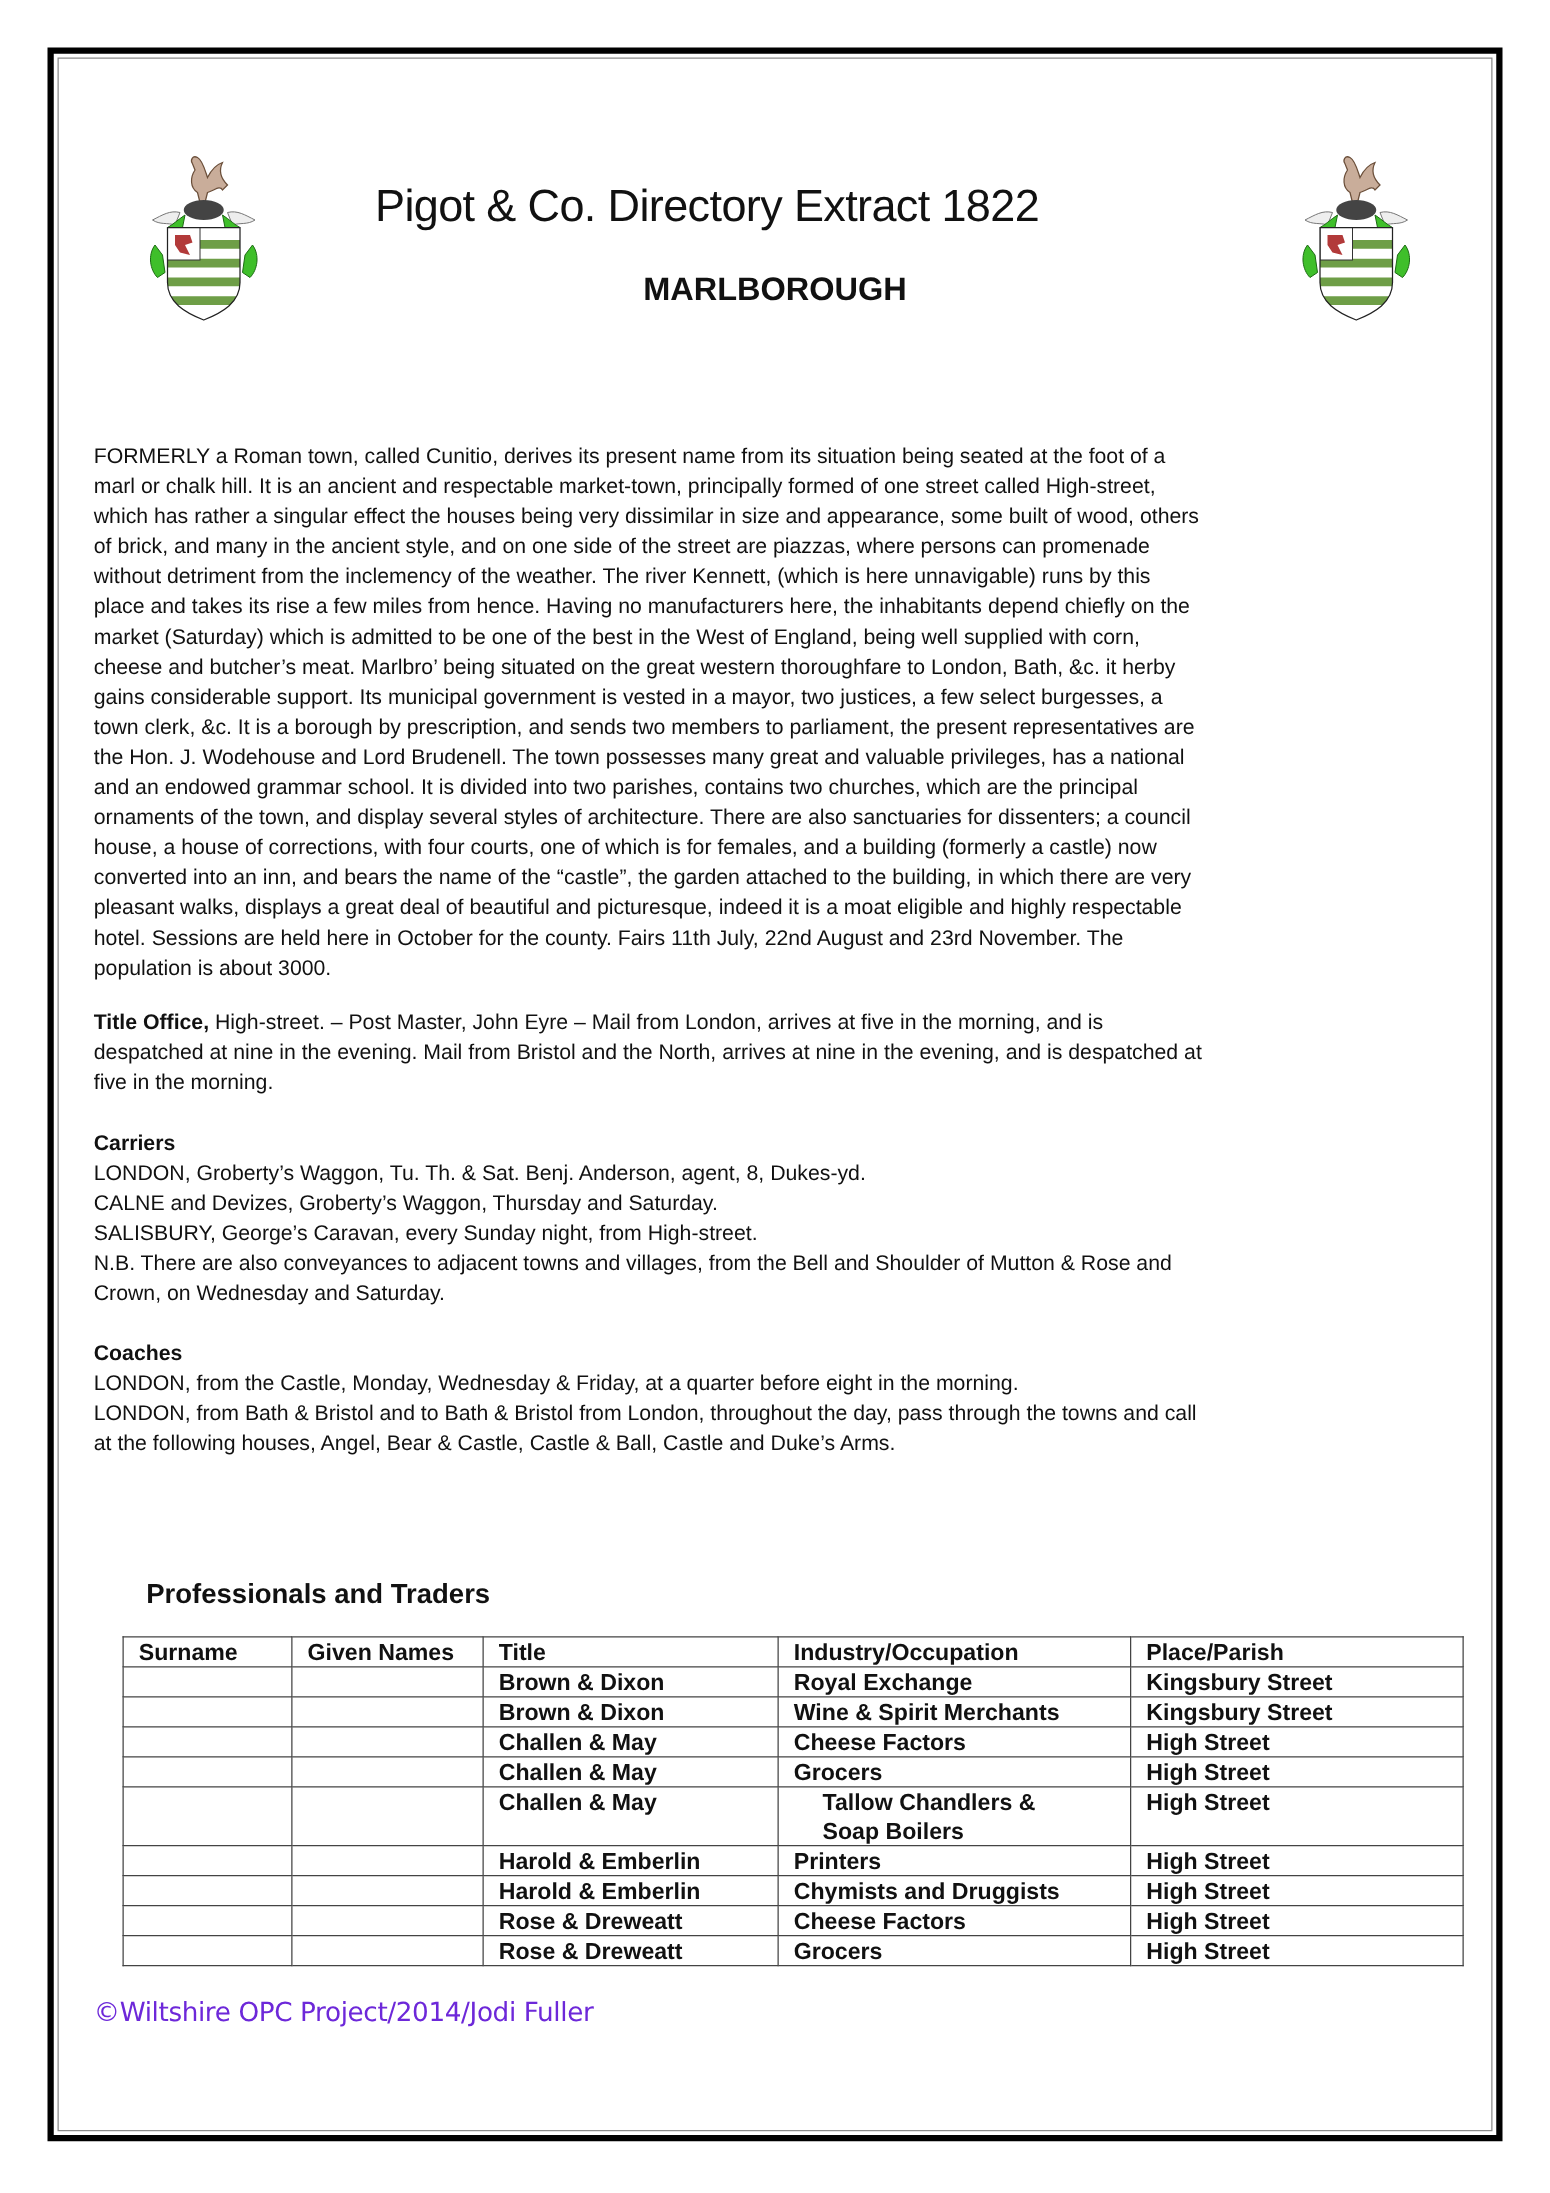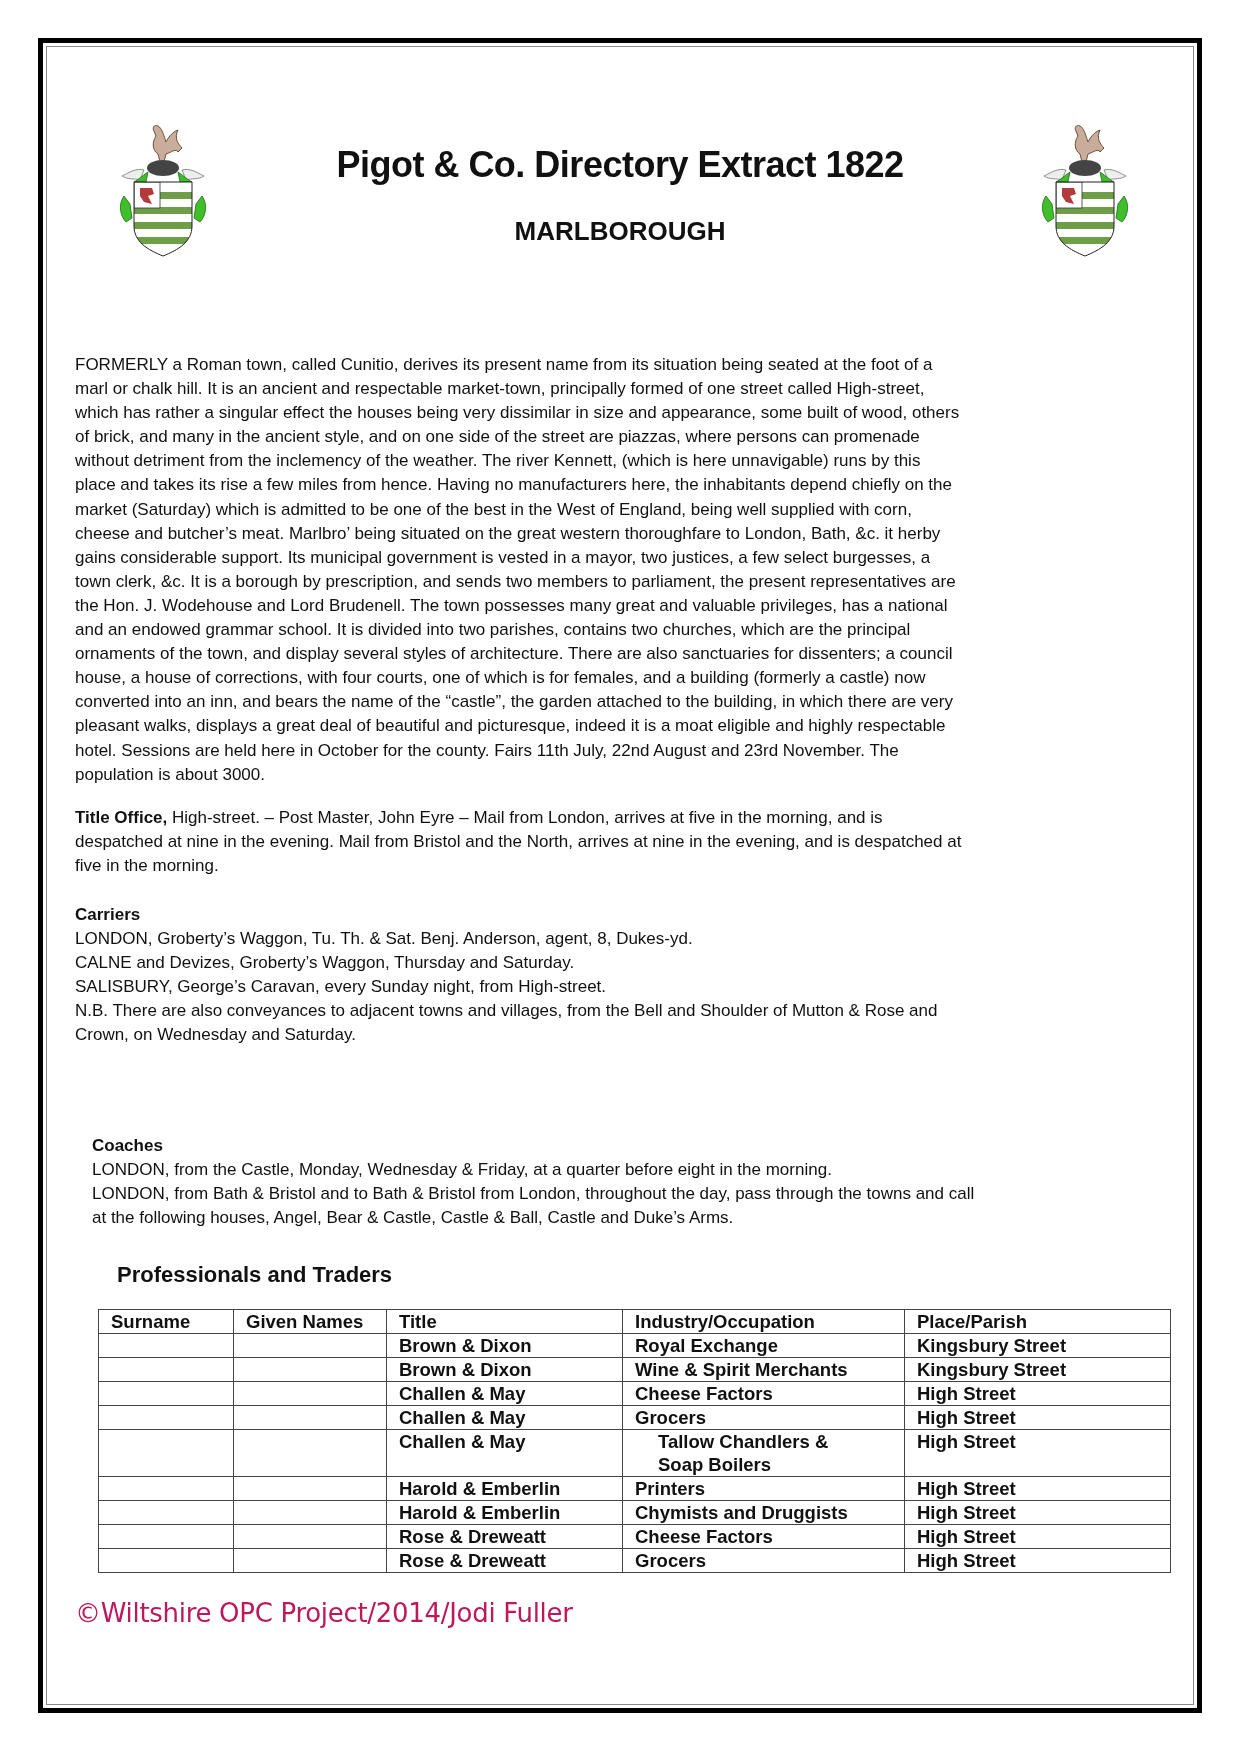--- a/index.html
+++ b/index.html
@@ -5,40 +5,40 @@
     html, body { margin: 0; padding: 0; background: #ffffff; }
     body { width: 1240px; height: 1754px; position: relative; overflow: hidden;
            font-family: "Liberation Sans", sans-serif; color: #111; }
     .outer-frame { position: absolute; left: 38px; top: 38px; width: 1164px; height: 1675px;
                    box-sizing: border-box; border: 5px solid #000; }
     .inner-frame { position: absolute; left: 3px; top: 3px; right: 3px; bottom: 3px;
                    border: 1.5px solid #8a8a8a; }
     .crest { position: absolute; width: 110px; height: 140px; }
     .crest-left { left: 108px; top: 118px; }
     .crest-right { left: 1030px; top: 118px; }
-    .title { position: absolute; left: 300px; width: 640px; top: 144px; text-align: center;
-             font-size: 36px; font-weight: bold; letter-spacing: -0.5px; }
+    .title { position: absolute; left: 300px; width: 640px; top: 144px; text-align: left;
+             font-size: 36px; font-weight: normal; letter-spacing: -0.5px; }
     .subtitle { position: absolute; left: 300px; width: 640px; top: 216px; text-align: center;
                 font-size: 26px; font-weight: bold; }
     .body-text { position: absolute; left: 75px; width: 1095px; font-size: 17px; line-height: 24.1px; }
     .body-text p { margin: 0; }
     .intro { top: 353px; }
     .post { top: 806px; }
     .carriers { top: 903px; }
-    .coaches { top: 1134px; margin-left: 17px; }
+    .coaches { top: 1071px; }
     .bold { font-weight: bold; }
     .section-heading { position: absolute; left: 117px; top: 1262px; font-size: 22px; font-weight: bold; }
     .traders-table { position: absolute; left: 98px; top: 1309px; border-collapse: collapse;
                      font-size: 18.5px; }
     .traders-table th, .traders-table td { border: 1.5px solid #444; padding: 0 10px 0 12px;
                      text-align: left; vertical-align: top; line-height: 23px; height: 23px; font-weight: bold; }
     .traders-table th { font-weight: bold; }
     .traders-table td.wrap { line-height: 23px; padding-left: 35px; }
-    .footer { position: absolute; left: 75px; top: 1598px; font-size: 26px;
-              font-family: "DejaVu Sans", sans-serif; color: #be185d; letter-spacing: -0.3px; }
+    .footer { position: absolute; left: 75px; top: 1598px; font-size: 21px;
+              font-family: "DejaVu Sans", sans-serif; color: #6d28d9; letter-spacing: -0.3px; }
   </style>
 </head>
 <body>
 
 <div class="outer-frame">
   <div class="inner-frame"></div>
 </div>
 
 <svg class="crest crest-left" viewBox="0 0 110 140">
   <g>

